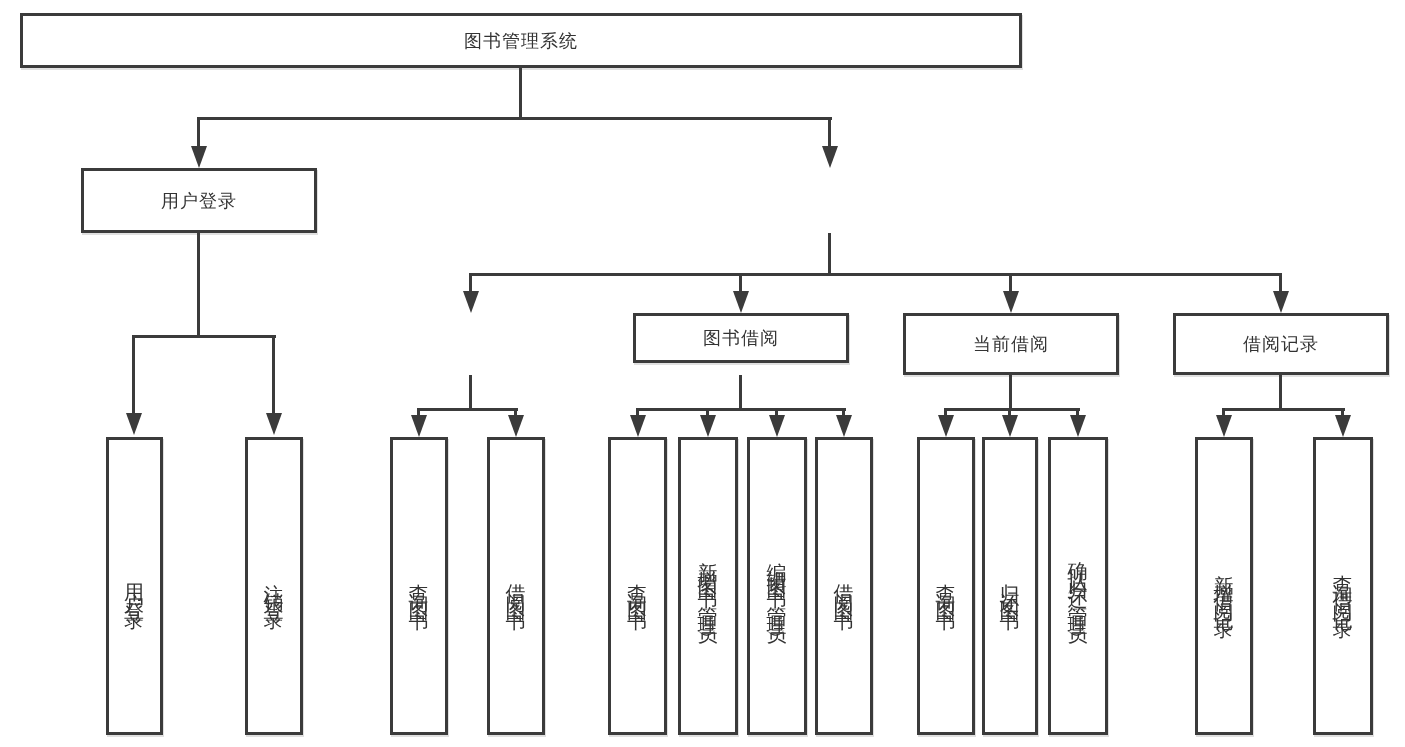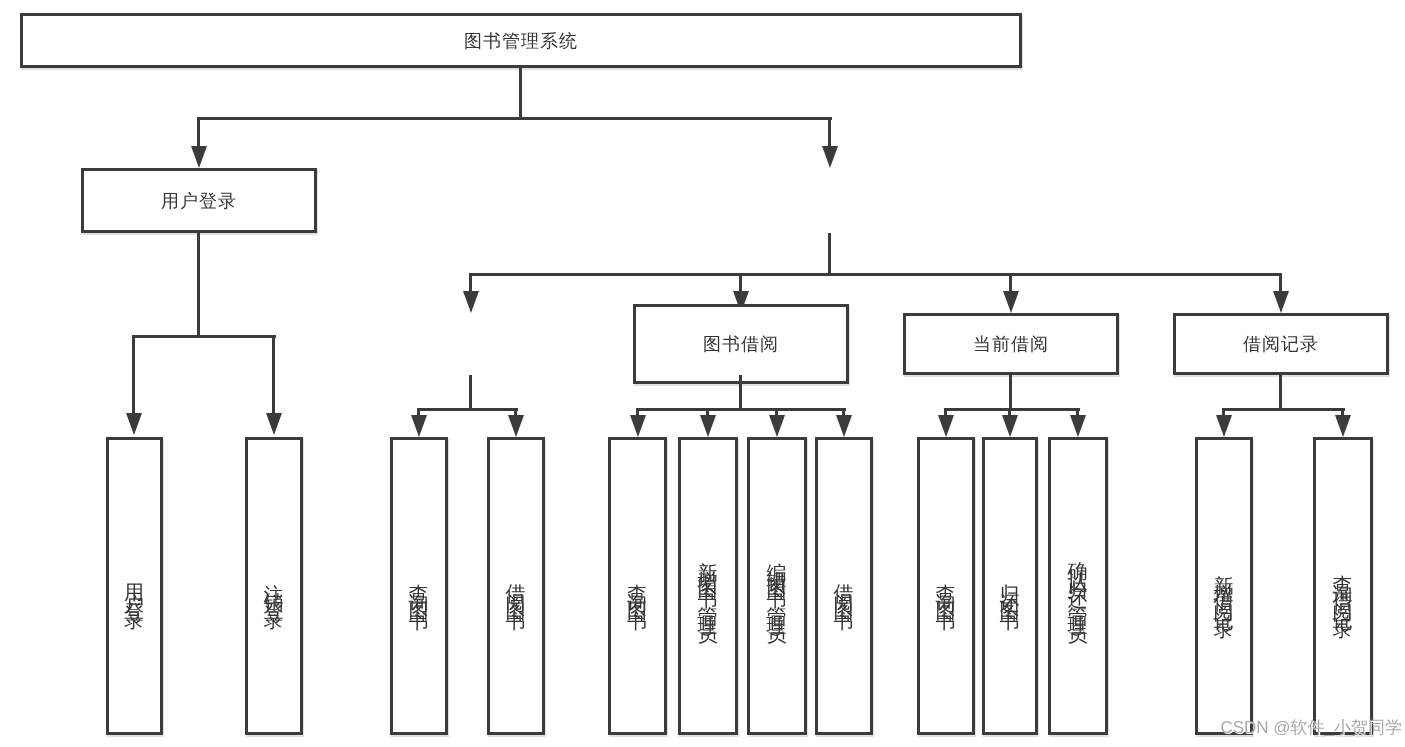--- a/index.html
+++ b/index.html
@@ -62,21 +62,21 @@
   <div class="hl" style="left:469px;top:273px;width:813px"></div>
   <div class="vl" style="left:469px;top:273px;height:20px"></div>
   <div class="ar" style="left:463px;top:291px"></div>
   <div class="vl" style="left:739px;top:273px;height:20px"></div>
   <div class="ar" style="left:733px;top:291px"></div>
   <div class="vl" style="left:1009px;top:273px;height:20px"></div>
   <div class="ar" style="left:1003px;top:291px"></div>
   <div class="vl" style="left:1279px;top:273px;height:20px"></div>
   <div class="ar" style="left:1273px;top:291px"></div>
 
-  <div class="bx hx" style="left:633px;top:304px;width:216px;height:80px">
+  <div class="bx hx" style="left:633px;top:313px;width:216px;height:50px">
     <span>图书借阅</span>
   </div>
   <div class="bx hx" style="left:1173px;top:313px;width:216px;height:62px">
     <span>借阅记录</span>
   </div>
   <div class="bx hx" style="left:903px;top:313px;width:216px;height:62px">
     <span>当前借阅</span>
   </div>
 
   <div class="vl" style="left:469px;top:375px;height:36px"></div>
@@ -150,15 +150,14 @@
     <span>确认归还（管理员）</span>
   </div>
 
   <div class="bx vx" style="left:1195px;top:437px;width:58px;height:298px">
     <span>新增借阅记录</span>
   </div>
   <div class="bx vx" style="left:1313px;top:437px;width:60px;height:298px">
     <span>查询借阅记录</span>
   </div>
 
-  <div class="watermark">CSDN @软件_小贺同学</div>
 
 </div>
 
 </body></html>

